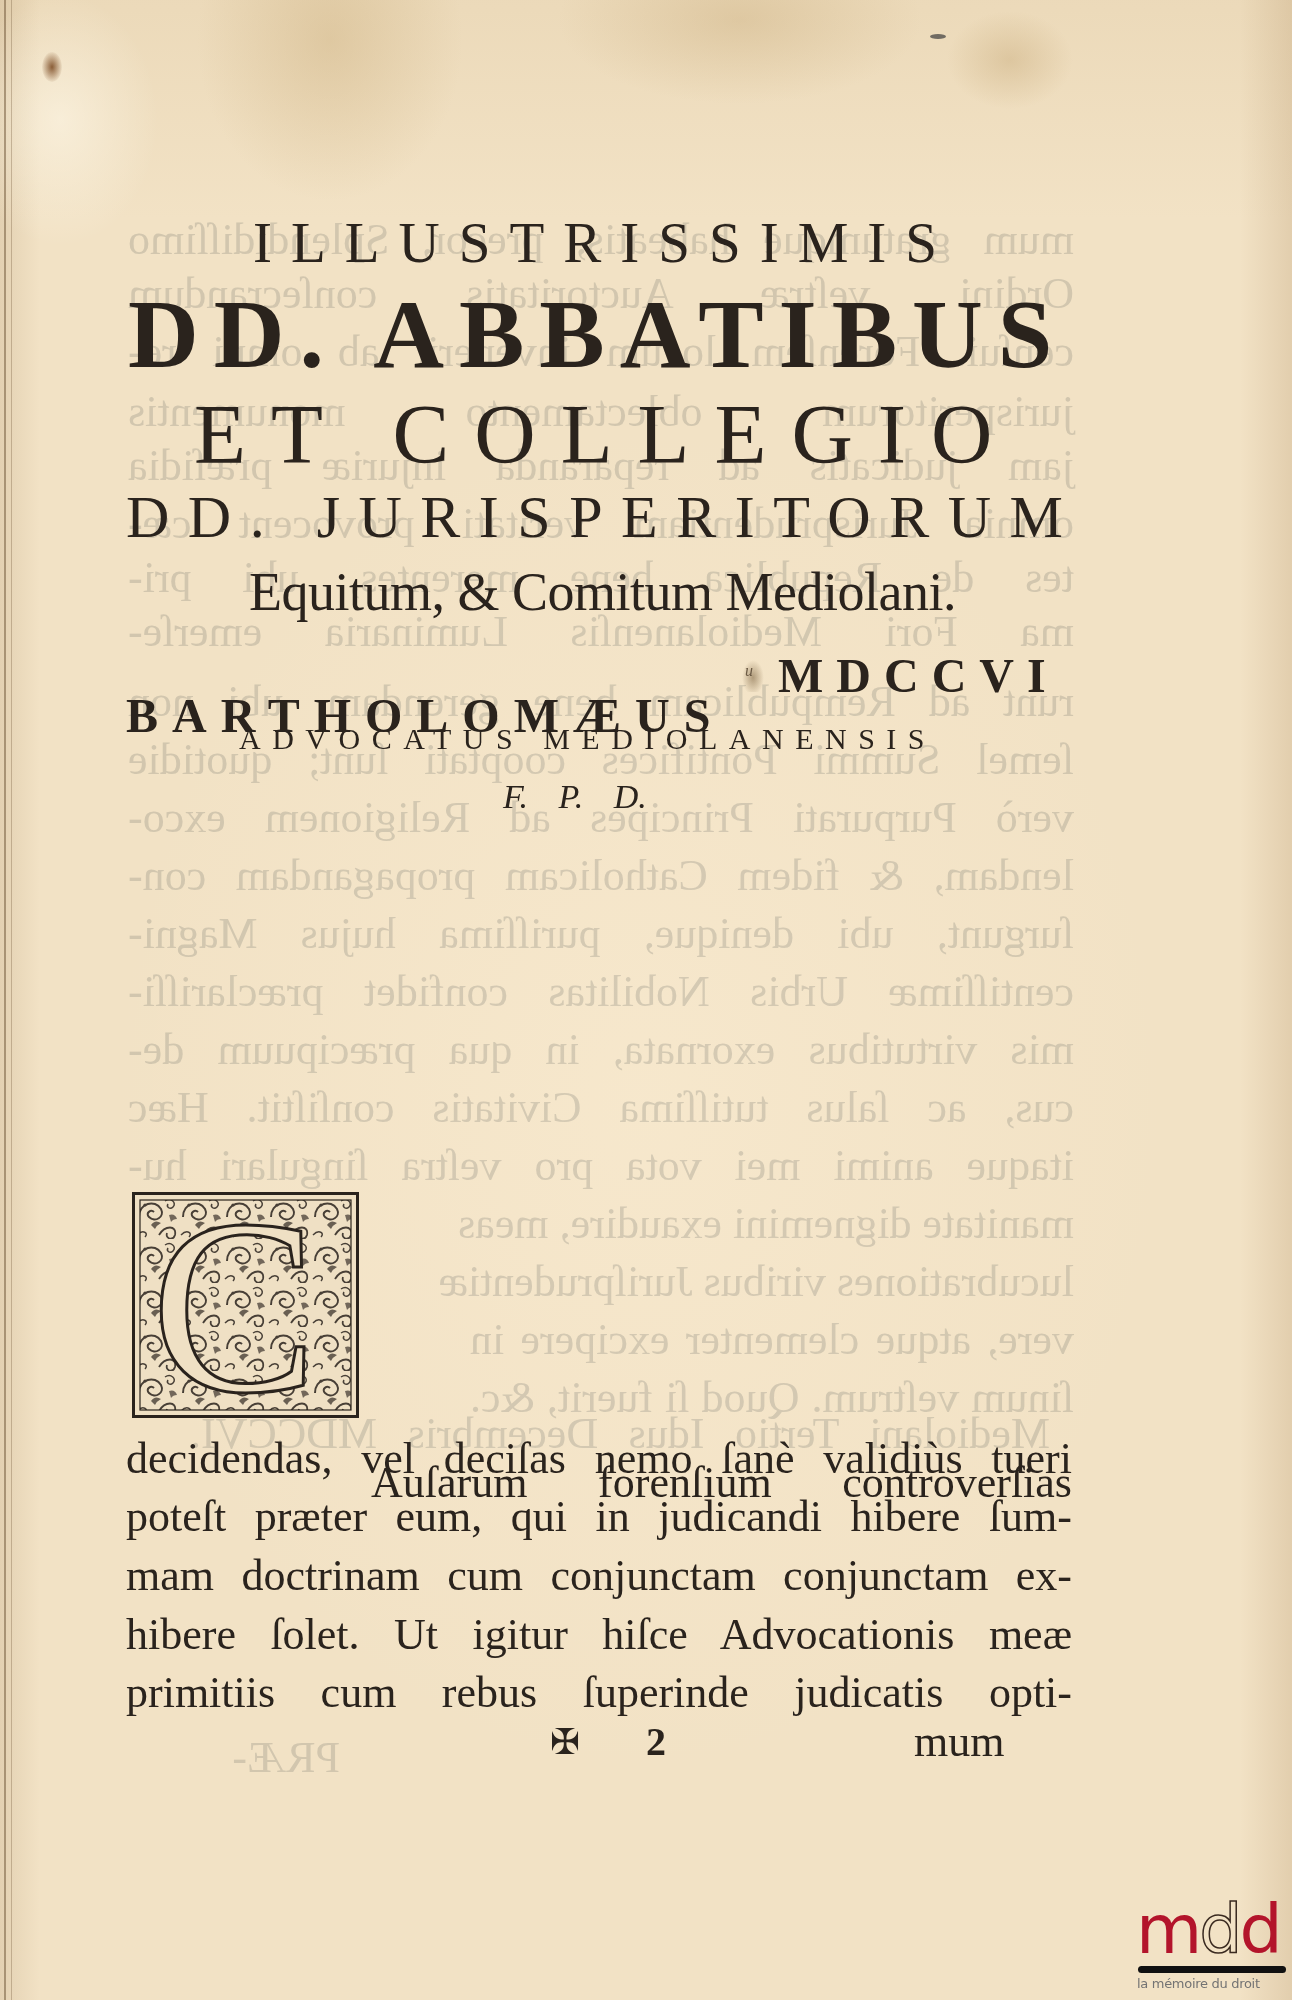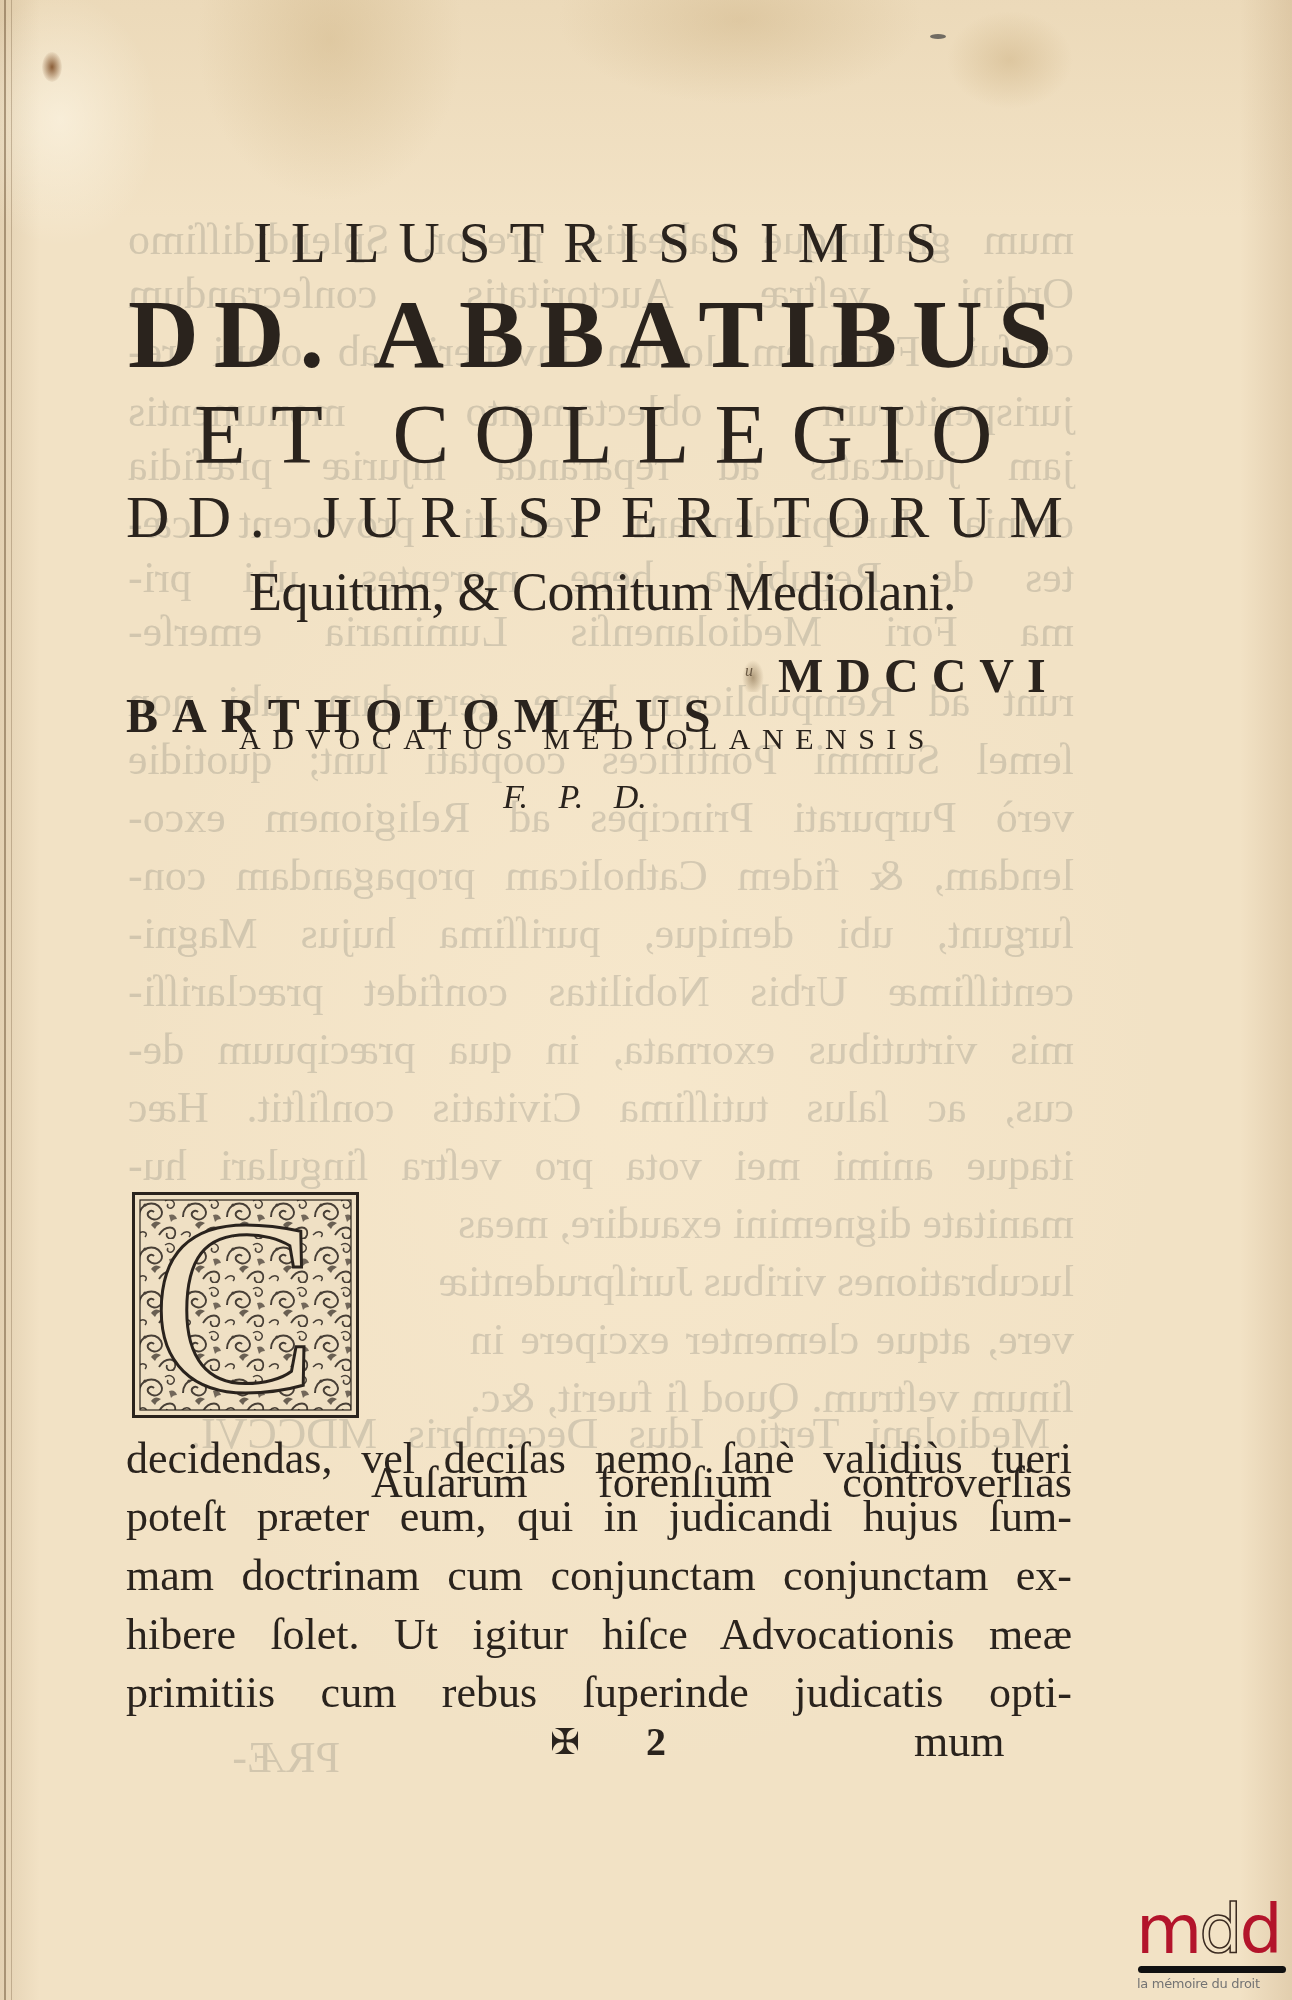--- a/index.html
+++ b/index.html
@@ -137,21 +137,21 @@
       </pattern>
     </defs>
     <rect x="5" y="5" width="211" height="210" fill="url(#fol)" opacity="0.85"></rect>
     <rect x="5" y="5" width="211" height="210" fill="none" stroke="#2a231d" stroke-width="1.2"></rect>
     <text x="16" y="196" font-family="Liberation Serif, serif" font-size="250" fill="#efe0c4" stroke="#2a231d" stroke-width="3">C</text>
   </svg>
 </div>
 
 <div class="body-line first" style="top:1461px">Auſarum forenſium controverſias</div>
 <div class="body-line" style="top:1437px">decidendas, vel deciſas nemo ſanè validiùs tueri</div>
-<div class="body-line" style="top:1495px">poteſt præter eum, qui in judicandi hujus ſum-</div>
+<div class="body-line" style="top:1495px">poteſt præter eum, qui in judicandi hibere ſum-</div>
 <div class="body-line" style="top:1554px">mam doctrinam cum conjunctam conjunctam ex-</div>
 <div class="body-line" style="top:1613px">hibere ſolet. Ut igitur hiſce Advocationis meæ</div>
 <div class="body-line" style="top:1671px">primitiis cum rebus ſuperinde judicatis opti-</div>
 
 <div class="footer-mark">✠</div>
 <div class="footer-num">2</div>
 <div class="catchword">mum</div>
 
 <div class="logo">
   <div class="logo-letters"><span>m</span><span class="outline">d</span><span>d</span></div>

